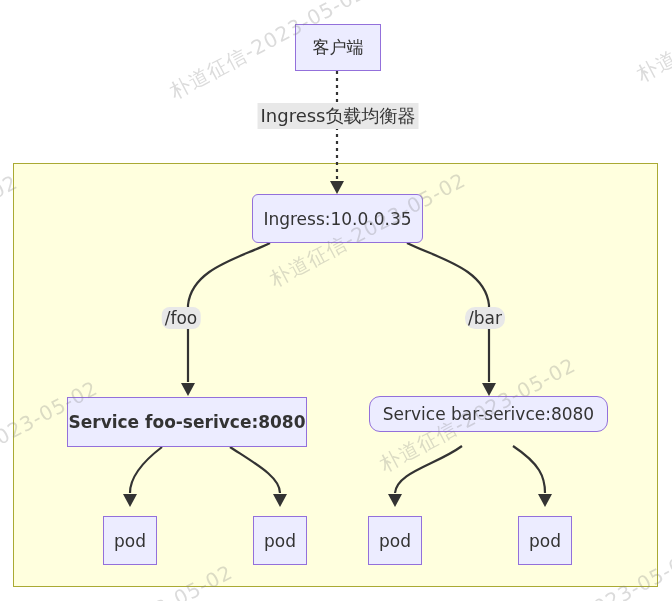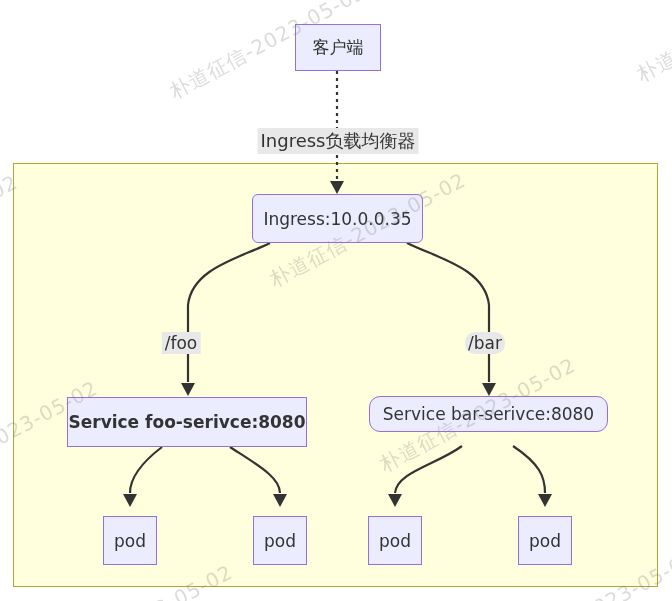--- a/index.html
+++ b/index.html
@@ -53,24 +53,23 @@
 
   
   .edge-label {
     position: absolute;
     transform: translate(-50%, -50%);
     background: #E8E8E8;
     color: #333333;
     font-size: 17px;
     padding: 1px 3px;
     white-space: nowrap;
-    margin-top: 25px;
   }
   .lbl-lb  { left: 338px; top: 116px; font-size: 18px; }
-  .lbl-foo { left: 181px; top: 318px; }
+  .lbl-foo { left: 181px; top: 318px; border-radius: 8px; }
   .lbl-bar { left: 485px; top: 318px; border-radius: 10px; }
 
   
   .wm-layer { position: absolute; inset: 0; pointer-events: none; }
   .wm {
     position: absolute;
     transform: translate(-50%, -50%) rotate(-28deg);
     color: #808080;
     opacity: 0.28;
     font-size: 20px;

